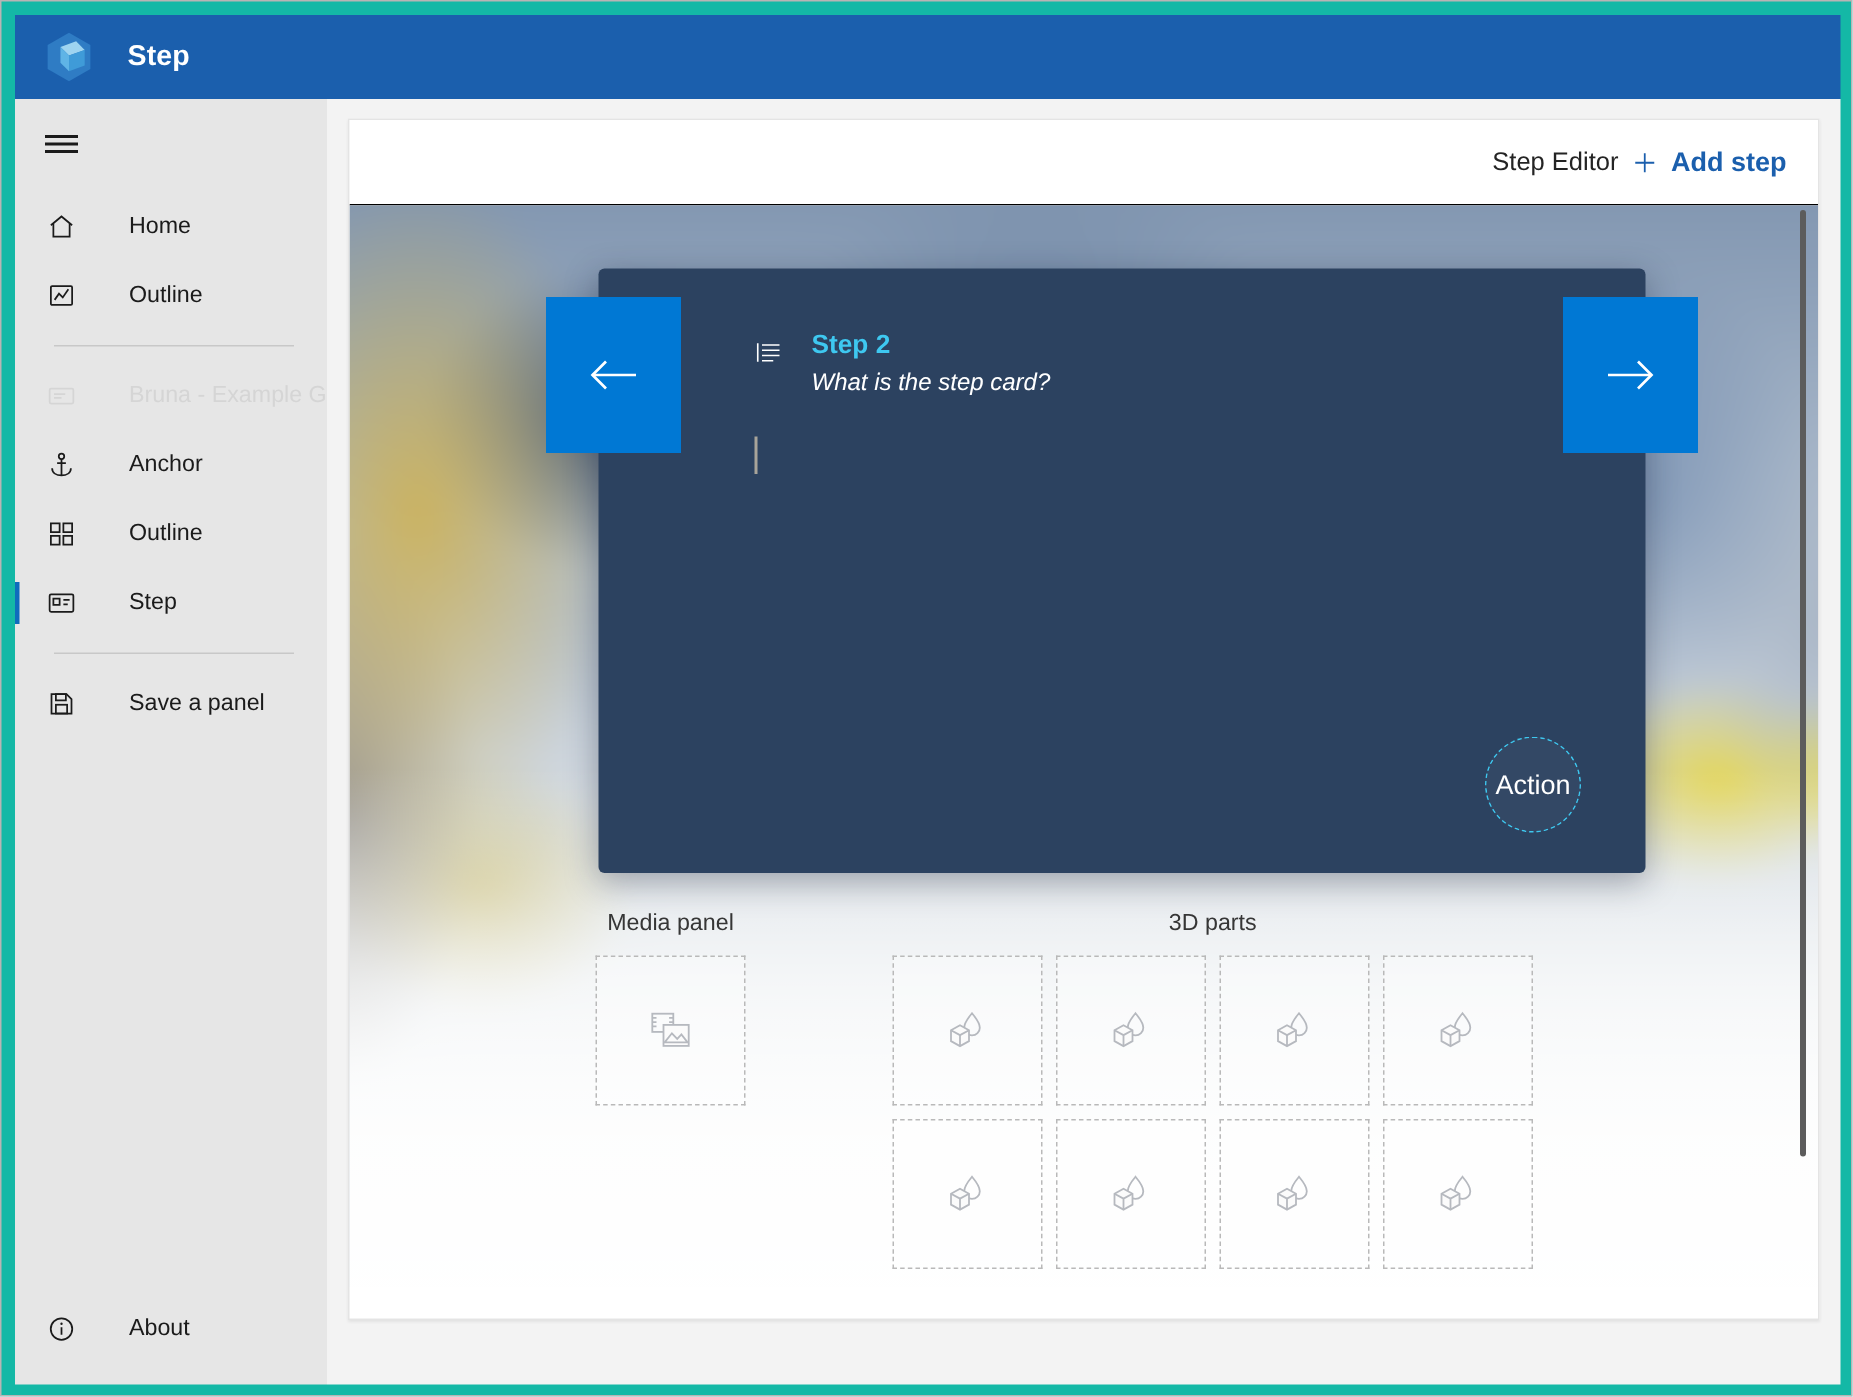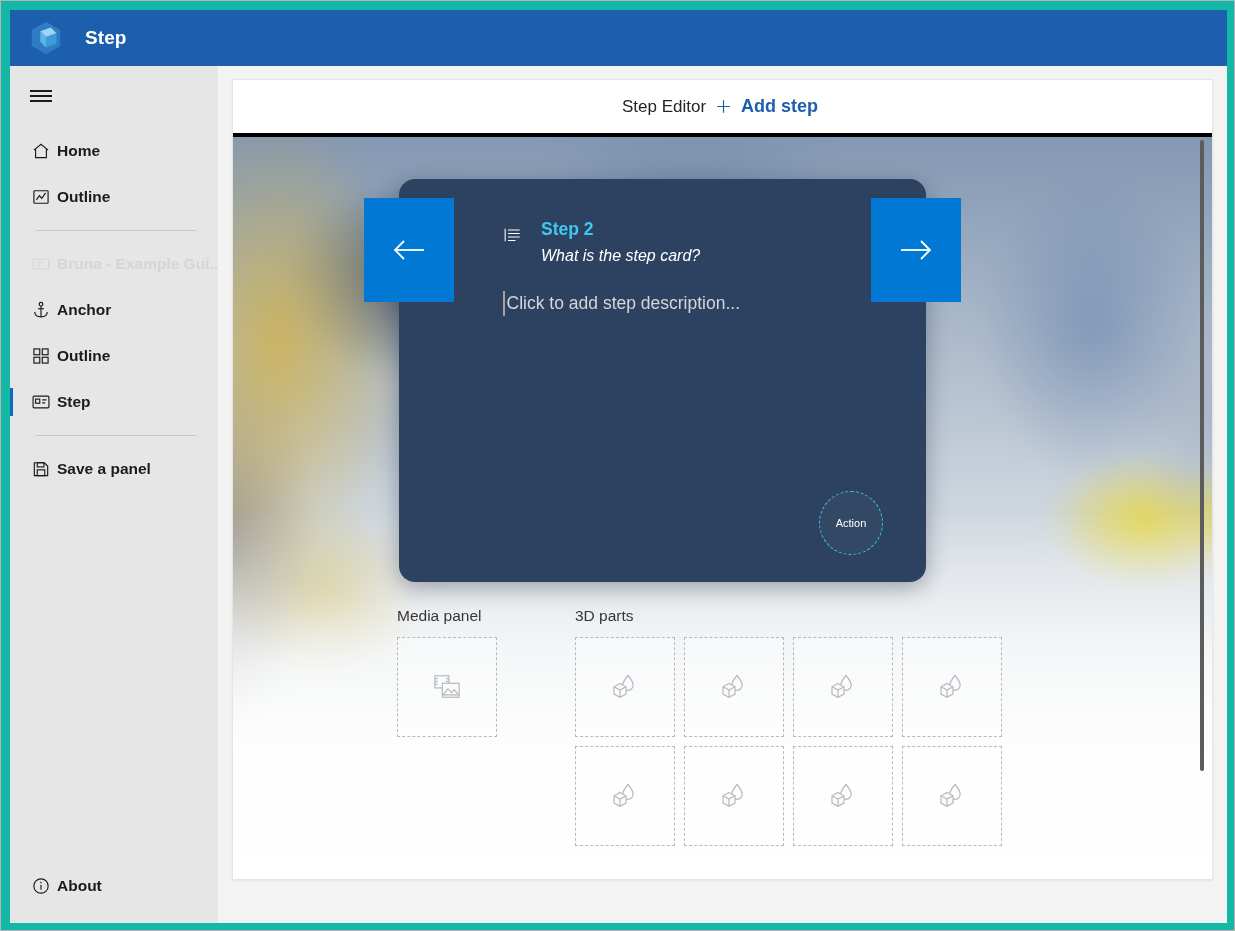--- a/index.html
+++ b/index.html
@@ -52,21 +52,21 @@
     position: relative;
     height: 46px; display: flex; align-items: center;
     padding-left: 20px; cursor: pointer;
     color: #1b1b1b;
   }
   .nav-item .nav-icon {
     width: 22px; height: 22px; flex: 0 0 22px;
     display: flex; align-items: center; justify-content: center;
   }
   .nav-item .nav-label {
-    margin-left: 5px; font-size: 15.5px; color: #1b1b1b; white-space: nowrap; font-weight: bold;
+    margin-left: 34px; font-size: 15.5px; color: #1b1b1b; white-space: nowrap;
   }
   .nav-item.selected::before {
     content: ""; position: absolute; left: 0; top: 9px;
     width: 3px; height: 28px; background: #0f6cbd;
   }
   .nav-item.disabled { cursor: default; }
   .nav-item.disabled .nav-label { color: #d5d5d5; }
   .nav-item.disabled .nav-icon svg { stroke: #d5d5d5; }
   .nav-sep {
     height: 1px; background: #c8c8c8;
@@ -85,23 +85,23 @@
   .panel {
     position: relative;
     width: 981px; height: 801px;
     background: #ffffff;
     border: 1px solid #e4e4e4;
     box-shadow: 0 1px 2px rgba(0,0,0,.07);
     overflow: hidden;
   }
   .panel-header {
     height: 57px; background: #ffffff;
-    display: flex; align-items: center; justify-content: center;
+    display: flex; align-items: center; justify-content: flex-end;
     padding: 0 13px 0 16px;
-    border-bottom: 4px solid #000000;
+    border-bottom: 1px solid #000000;
   }
   .panel-title { font-size: 17px; color: #242424; }
   .add-step-btn {
     display: flex; align-items: center; gap: 8px;
     color: #1b5fad; font-size: 18px; font-weight: 700;
     cursor: pointer; padding: 6px 8px;
   }
 
   
   .stage {
@@ -130,23 +130,23 @@
     transform: scale(1.08);
   }
   .bg-fade {
     position: absolute; inset: 0;
     background: linear-gradient(to bottom, rgba(255,255,255,0) 52%, rgba(255,255,255,.55) 72%, rgba(255,255,255,.85) 88%, rgba(255,255,255,.92) 100%);
   }
 
   
   .step-card {
     position: absolute; left: 166px; top: 42px;
-    width: 527px; height: 403px;
+    width: 698px; height: 403px;
     background: #2c4260;
-    border-radius: 16px;
+    border-radius: 4px;
     box-shadow: 0 6px 22px rgba(20,30,50,.35);
   }
   .nav-arrow {
     position: absolute; top: 19px;
     width: 90px; height: 104px;
     background: #0078d4;
     display: flex; align-items: center; justify-content: center;
     cursor: pointer;
   }
   .nav-arrow.prev { left: -35px; }
@@ -171,28 +171,28 @@
     width: 1.6px; height: 25px; background: #a8a49a; margin-right: 2px;
   }
   .step-desc {
     color: #d6d6d6; font-size: 17.5px;
   }
   .action-chip {
     position: absolute; right: 43px; bottom: 27px;
     width: 64px; height: 64px; border-radius: 50%;
     border: 1.6px dashed #3ec8f0;
     display: flex; align-items: center; justify-content: center;
-    color: #ffffff; font-size: 11px; cursor: pointer;
+    color: #ffffff; font-size: 18px; cursor: pointer;
     background: rgba(255,255,255,.035);
   }
 
   
   .slots {
     position: absolute; left: 164px; top: 470px;
-    display: flex; gap: 78px;
+    display: flex; gap: 98px; text-align: center;
   }
   .slot-group-label {
     font-size: 15.5px; color: #363636; margin-bottom: 12px;
   }
   .slot {
     width: 100px; height: 100px;
     border: 1px dashed #b9b9b9;
     background: rgba(255,255,255,.35);
     display: flex; align-items: center; justify-content: center;
     cursor: pointer;
@@ -390,21 +390,20 @@
               </svg>
             </span>
             <div>
               <div class="step-number">Step 2</div>
               <div class="step-question">What is the step card?</div>
             </div>
           </div>
 
           <div class="step-desc-wrap">
             <div class="caret"></div>
-            <div class="step-desc">Click to add step description...</div>
           </div>
 
           <div class="action-chip">
             <span>Action</span>
           </div>
         </div>
 
         <div class="slots">
 
           <div>

